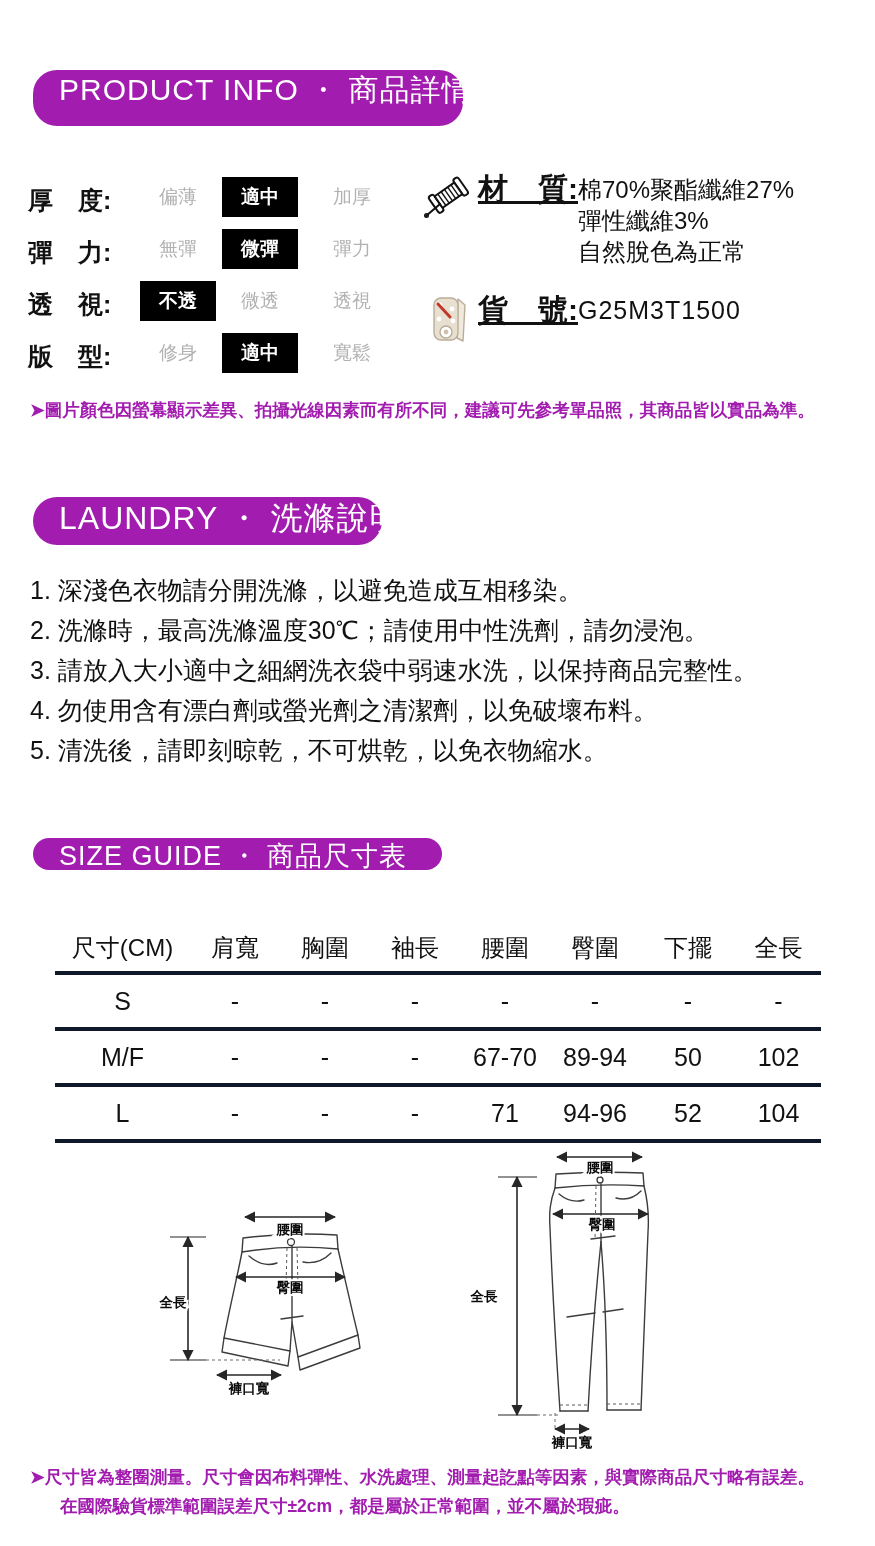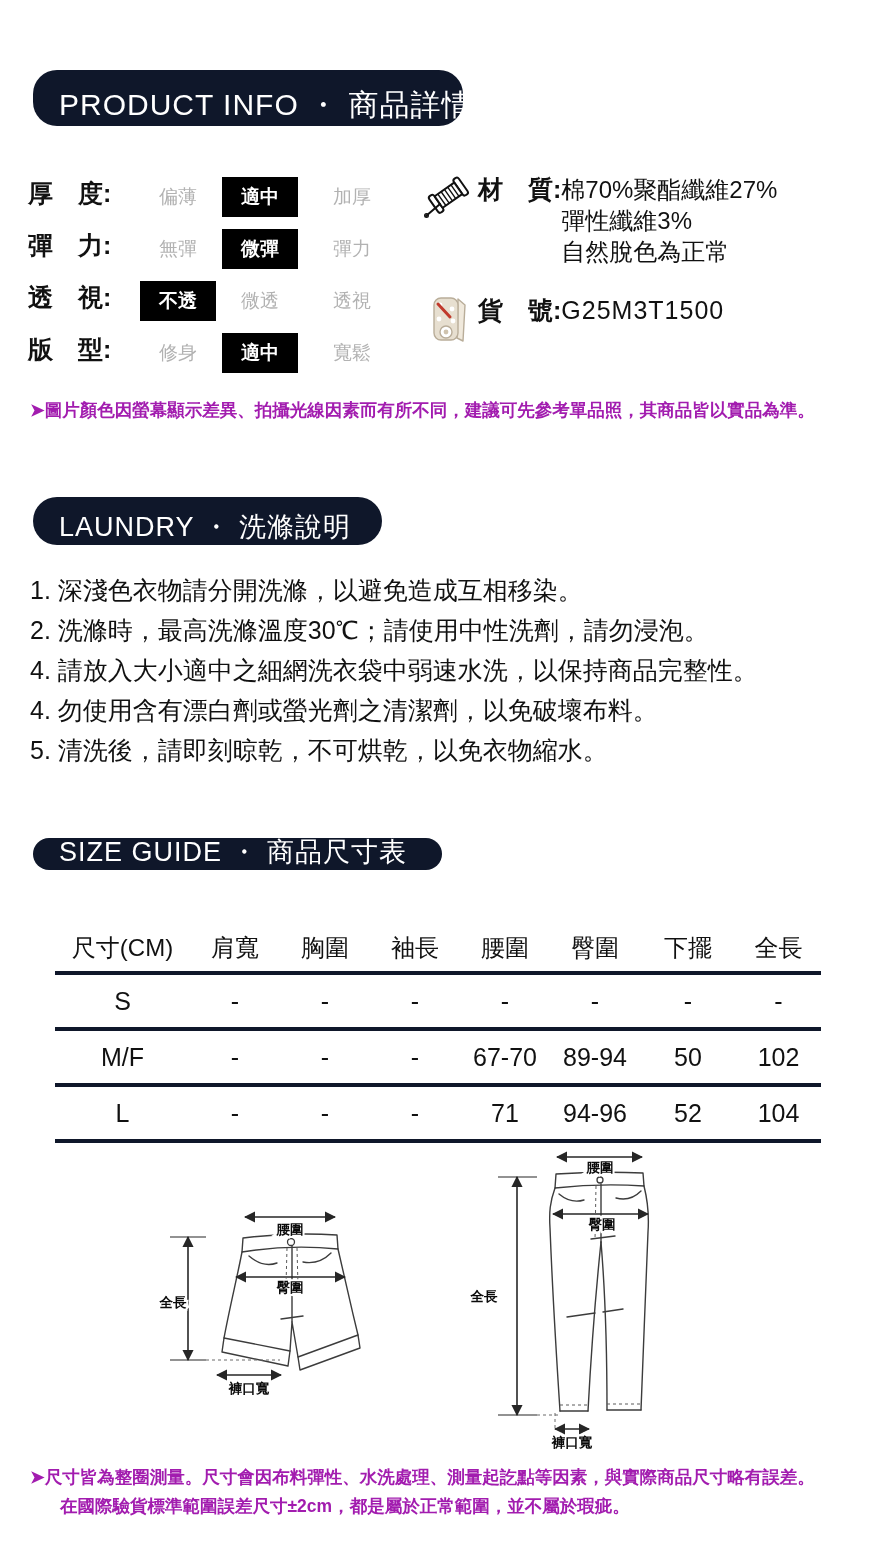--- a/index.html
+++ b/index.html
@@ -1,37 +1,37 @@
 <!DOCTYPE html>
 <html><head>
 <meta charset="utf-8">
 <style>
   html,body{margin:0;padding:0;background:#fff;}
   .page{position:relative;width:875px;height:1546px;background:#ffffff;overflow:hidden;
         font-family:"Liberation Sans",sans-serif;color:#111;}
-  .banner{position:absolute;background:#0f172a;color:#fff;display:flex;align-items:flex-end;
+  .banner{position:absolute;background:#a21caf;color:#fff;display:flex;align-items:flex-start;
           padding:0 26px;box-sizing:border-box;letter-spacing:1px;white-space:nowrap;border-radius:24px;}
   .banner-product{left:33px;top:70px;width:430px;height:56px;font-size:30px;}
-  .banner-laundry{left:33px;top:497px;width:349px;height:48px;font-size:27px;}
+  .banner-laundry{left:33px;top:497px;width:349px;height:48px;font-size:32px;}
   .banner-size{left:33px;top:838px;width:409px;height:32px;font-size:27px;}
 
   
   .attrs{position:absolute;left:28px;top:177px;}
-  .attr-row{display:flex;align-items:flex-start;height:40px;margin-bottom:12px;}
+  .attr-row{display:flex;align-items:flex-end;height:40px;margin-bottom:12px;}
   .attr-label{width:112px;font-size:25px;font-weight:700;white-space:pre;}
   .opt{width:76px;height:40px;line-height:40px;text-align:center;font-size:19px;
        color:#b2b2b2;margin-right:6px;white-space:nowrap;}
   .opt.gap{margin-left:10px;}
   .opt.sel{background:#000;color:#fff;font-weight:700;}
 
   
   .matblock{position:absolute;left:420px;top:172px;width:450px;}
   .mat-row{display:flex;align-items:flex-start;}
   .mat-row .micon{width:58px;display:flex;justify-content:center;flex:none;}
-  .mat-label{font-size:25px;font-weight:700;white-space:pre;line-height:34px;flex:none;}
+  .mat-label{font-size:30px;font-weight:700;white-space:pre;line-height:34px;flex:none;text-decoration:underline;}
   .mat-lines{font-size:24px;font-weight:400;line-height:31px;padding-top:2px;}
   .row-itemno{margin-top:26px;}
   .itemno-value{font-size:25px;font-weight:500;line-height:34px;letter-spacing:1px;}
 
   .smallnote{position:absolute;font-size:17.5px;font-weight:700;white-space:nowrap;color:#a21caf;}
   .note-product{left:30px;top:398px;}
   .note-size-1{left:30px;top:1465px;}
   .note-size-2{left:60px;top:1494px;}
 
   
@@ -138,21 +138,21 @@
 
   <div class="smallnote note-product">➤圖片顏色因螢幕顯示差異、拍攝光線因素而有所不同，建議可先參考單品照，其商品皆以實品為準。</div>
 
   <div class="banner banner-laundry">
     <span>LAUNDRY ・ 洗滌說明</span>
   </div>
 
   <div class="laundry">
     <div class="laundry-item">1. 深淺色衣物請分開洗滌，以避免造成互相移染。</div>
     <div class="laundry-item">2. 洗滌時，最高洗滌溫度30℃；請使用中性洗劑，請勿浸泡。</div>
-    <div class="laundry-item">4. 請放入大小適中之細網洗衣袋中弱速水洗，以保持商品完整性。</div>
+    <div class="laundry-item">3. 請放入大小適中之細網洗衣袋中弱速水洗，以保持商品完整性。</div>
     <div class="laundry-item">4. 勿使用含有漂白劑或螢光劑之清潔劑，以免破壞布料。</div>
     <div class="laundry-item">5. 清洗後，請即刻晾乾，不可烘乾，以免衣物縮水。</div>
   </div>
 
   <div class="banner banner-size">
     <span>SIZE GUIDE ・ 商品尺寸表</span>
   </div>
 
   <div class="size-table">
     <div class="trow head">

